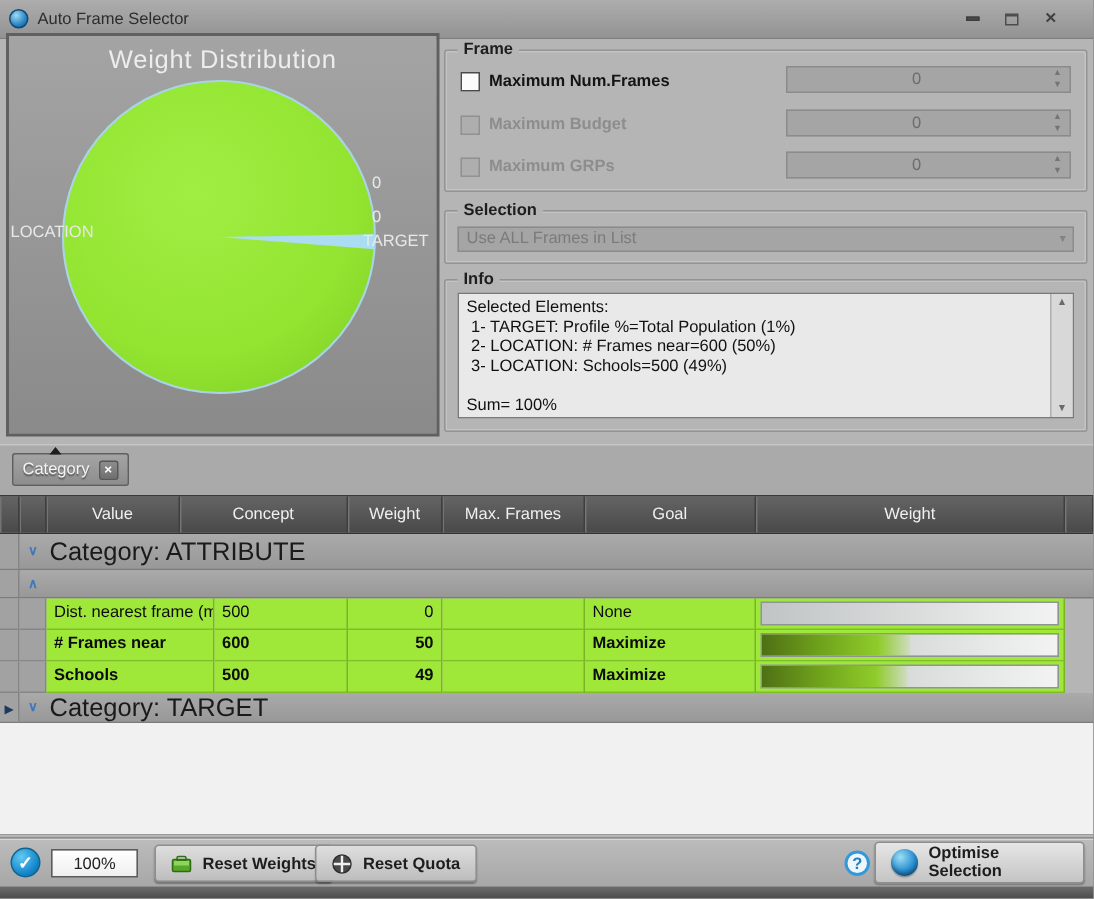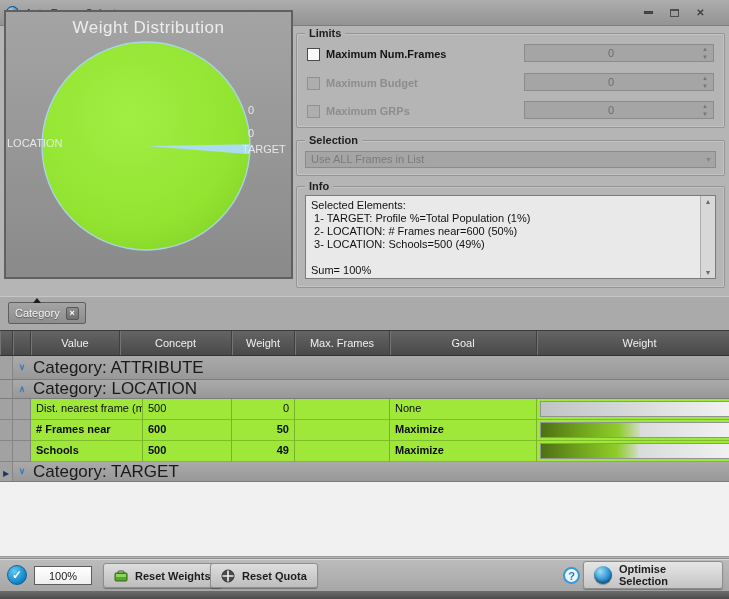--- a/index.html
+++ b/index.html
@@ -15,21 +15,21 @@
     background:radial-gradient(circle at 35% 30%,#9fd9f6,#2a86c4 60%,#0d5587);
     border:1px solid #0c4a77;flex:0 0 auto;}
   .title-text{font-size:11px;color:#2d2d2d;margin-left:6px;}
   .win-controls{margin-left:auto;display:flex;align-items:center;gap:13px;margin-right:16px;}
   .wc{width:13px;height:12px;display:flex;align-items:center;justify-content:center;}
   .glyph-min{width:9px;height:3px;background:#4d4d4d;border:1px solid #3d3d3d;}
   .glyph-max{width:9px;height:8px;border:1px solid #4d4d4d;border-top-width:2px;}
   .glyph-close{font-size:10px;font-weight:bold;color:#404040;line-height:10px;}
 
   
-  .pie-panel{position:absolute;left:4px;top:10px;width:289px;height:269px;
+  .pie-panel{position:absolute;left:4px;top:22px;width:289px;height:269px;
     border:2px solid #606060;background:linear-gradient(#a4a4a4,#8a8a8a);}
   .pie-title{position:absolute;left:0;top:6px;width:100%;text-align:center;
     font-size:17px;color:#ededed;letter-spacing:0.5px;}
   .pie-svg{position:absolute;left:0;top:0;}
   .pie-label{position:absolute;font-size:11px;color:#e8e8e8;}
   .lbl-location{left:1px;top:125px;}
   .lbl-target{left:236px;top:131px;}
   .lbl-zero1{left:242px;top:92px;}
   .lbl-zero2{left:242px;top:115px;}
 
@@ -90,21 +90,21 @@
   
   .grid{position:absolute;left:0;top:330px;width:729px;}
   .grow{display:flex;width:729px;}
   .hdr{height:26px;background:linear-gradient(#646464,#494949);
     border-top:1px solid #3a3a3a;border-bottom:1px solid #333;}
   .hc{font-size:11px;color:#f0f0f0;text-align:center;line-height:24px;
     border-right:1px solid #3f3f3f;box-shadow:inset 1px 0 0 #747474;overflow:hidden;}
   .c-a{width:13px;flex:0 0 auto;} .c-b{width:18px;flex:0 0 auto;}
   .c-concept{width:112px;flex:0 0 auto;} .c-value{width:89px;flex:0 0 auto;}
   .c-weight{width:63px;flex:0 0 auto;} .c-max{width:95px;flex:0 0 auto;}
-  .c-goal{width:147px;flex:0 0 auto;} .c-bar{width:206px;flex:0 0 auto;}
+  .c-goal{width:114px;flex:0 0 auto;} .c-bar{width:206px;flex:0 0 auto;}
   .c-fill{flex:1 1 auto;}
 
   .group-row{background:linear-gradient(#aaaaaa,#989898);border-bottom:1px solid #7c7c7c;}
   .h24{height:24px;} .h19{height:19px;} .h20{height:20px;}
   .ind{background:#a2a2a2;border-right:1px solid #858585;text-align:center;}
   .chev{width:18px;flex:0 0 auto;text-align:center;font-size:9px;font-weight:bold;color:#3b78bd;}
   .h24 .chev{line-height:23px;} .h19 .chev{line-height:18px;} .h20 .chev{line-height:19px;}
   .g-label{font-size:17px;color:#1a1a1a;padding-left:2px;}
   .h24 .g-label{line-height:23px;} .h19 .g-label{line-height:18px;} .h20 .g-label{line-height:19px;}
   .row-arrow{font-size:8px;color:#1d3a5c;line-height:19px;}
@@ -188,21 +188,21 @@
     <div class="pie-title">Weight Distribution</div>
     <div class="pie-label lbl-location">LOCATION</div>
     <div class="pie-label lbl-target">TARGET</div>
     <div class="pie-label lbl-zero1">0</div>
     <div class="pie-label lbl-zero2">0</div>
   </div>
 
   <div class="right-col">
 
     <div class="groupbox gb-limits">
-      <div class="gb-legend">Limits</div>
+      <div class="gb-legend">Frame</div>
 
       <div class="cb-row row1">
         <div class="cb"></div>
         <div class="cb-label">Maximum Num.Frames</div>
       </div>
       <div class="spinner sp1">
         <div class="spin-val">0</div>
         <div class="spin-arrows">
           <div class="spin-btn">▲</div>
           <div class="spin-btn">▼</div>
@@ -285,21 +285,20 @@
 
     <div class="grow group-row h24">
       <div class="c-a ind"></div>
       <div class="chev">∨</div>
       <div class="g-label">Category: ATTRIBUTE</div>
     </div>
 
     <div class="grow group-row h19">
       <div class="c-a ind"></div>
       <div class="chev">∧</div>
-      <div class="g-label">Category: LOCATION</div>
     </div>
 
     <div class="grow data-row">
       <div class="c-a ind"></div>
       <div class="c-b ind"></div>
       <div class="dc c-concept">Dist. nearest frame (m)</div>
       <div class="dc c-value">500</div>
       <div class="dc c-weight num">0</div>
       <div class="dc c-max"></div>
       <div class="dc c-goal">None</div>

